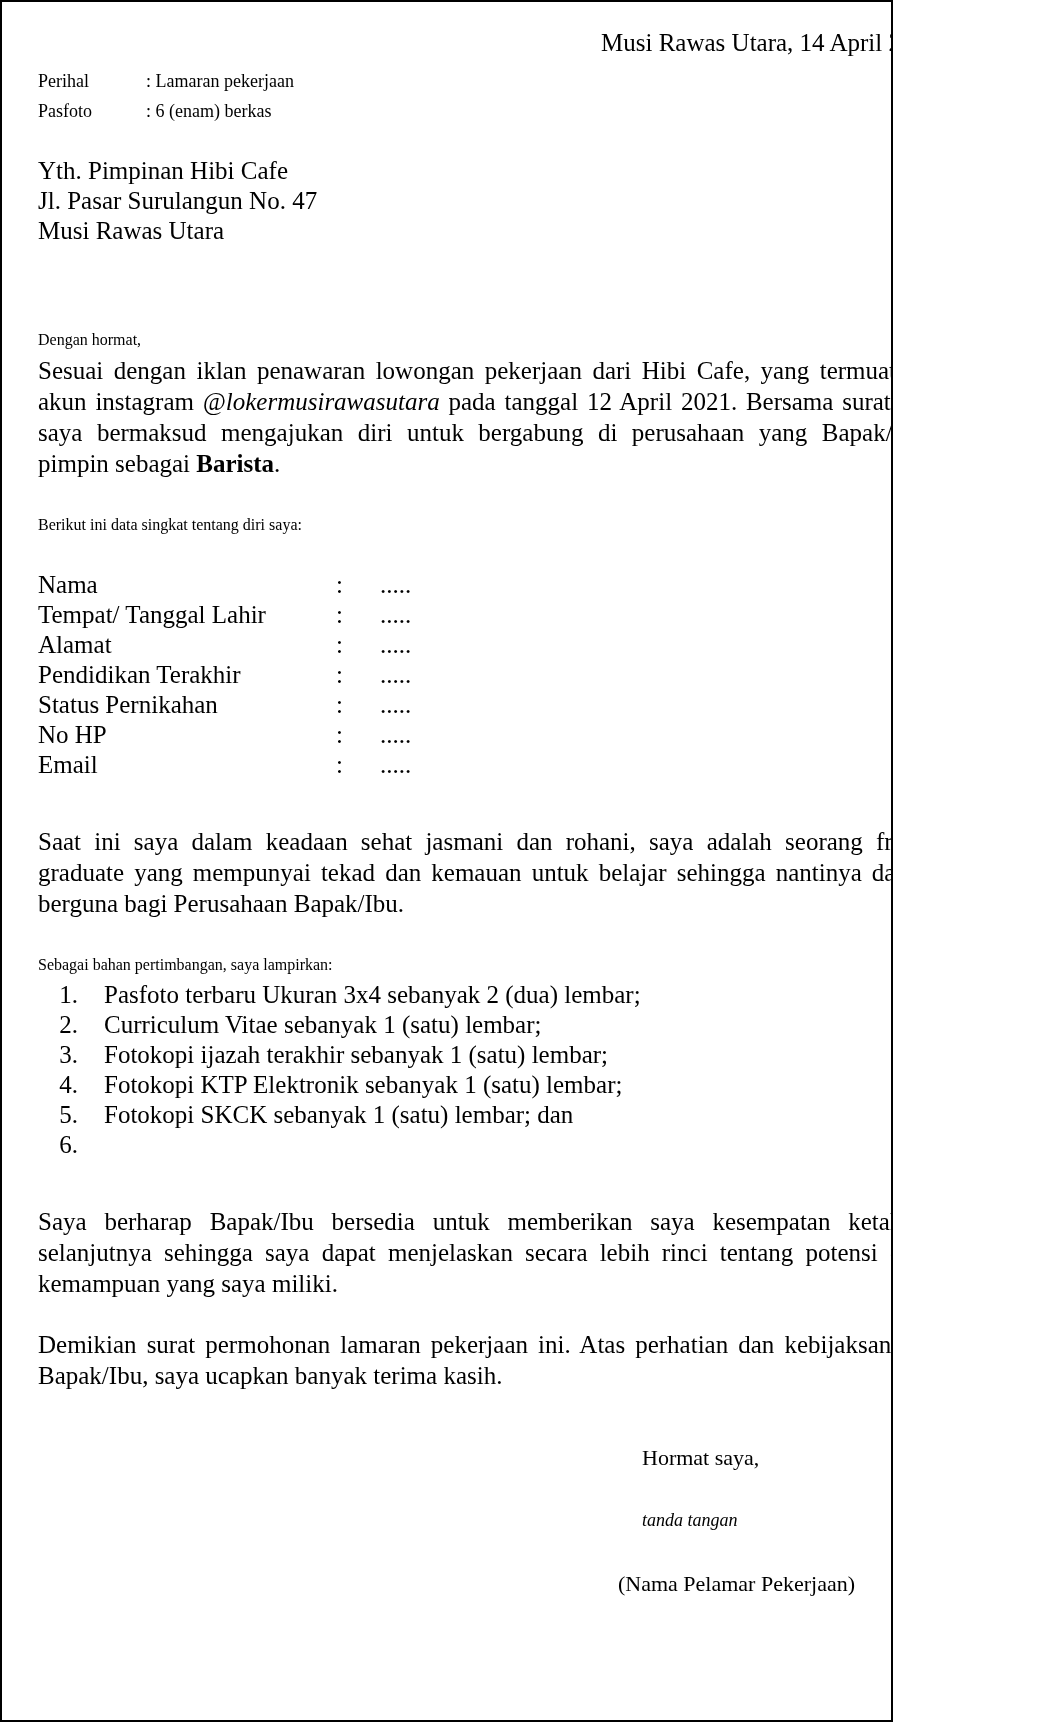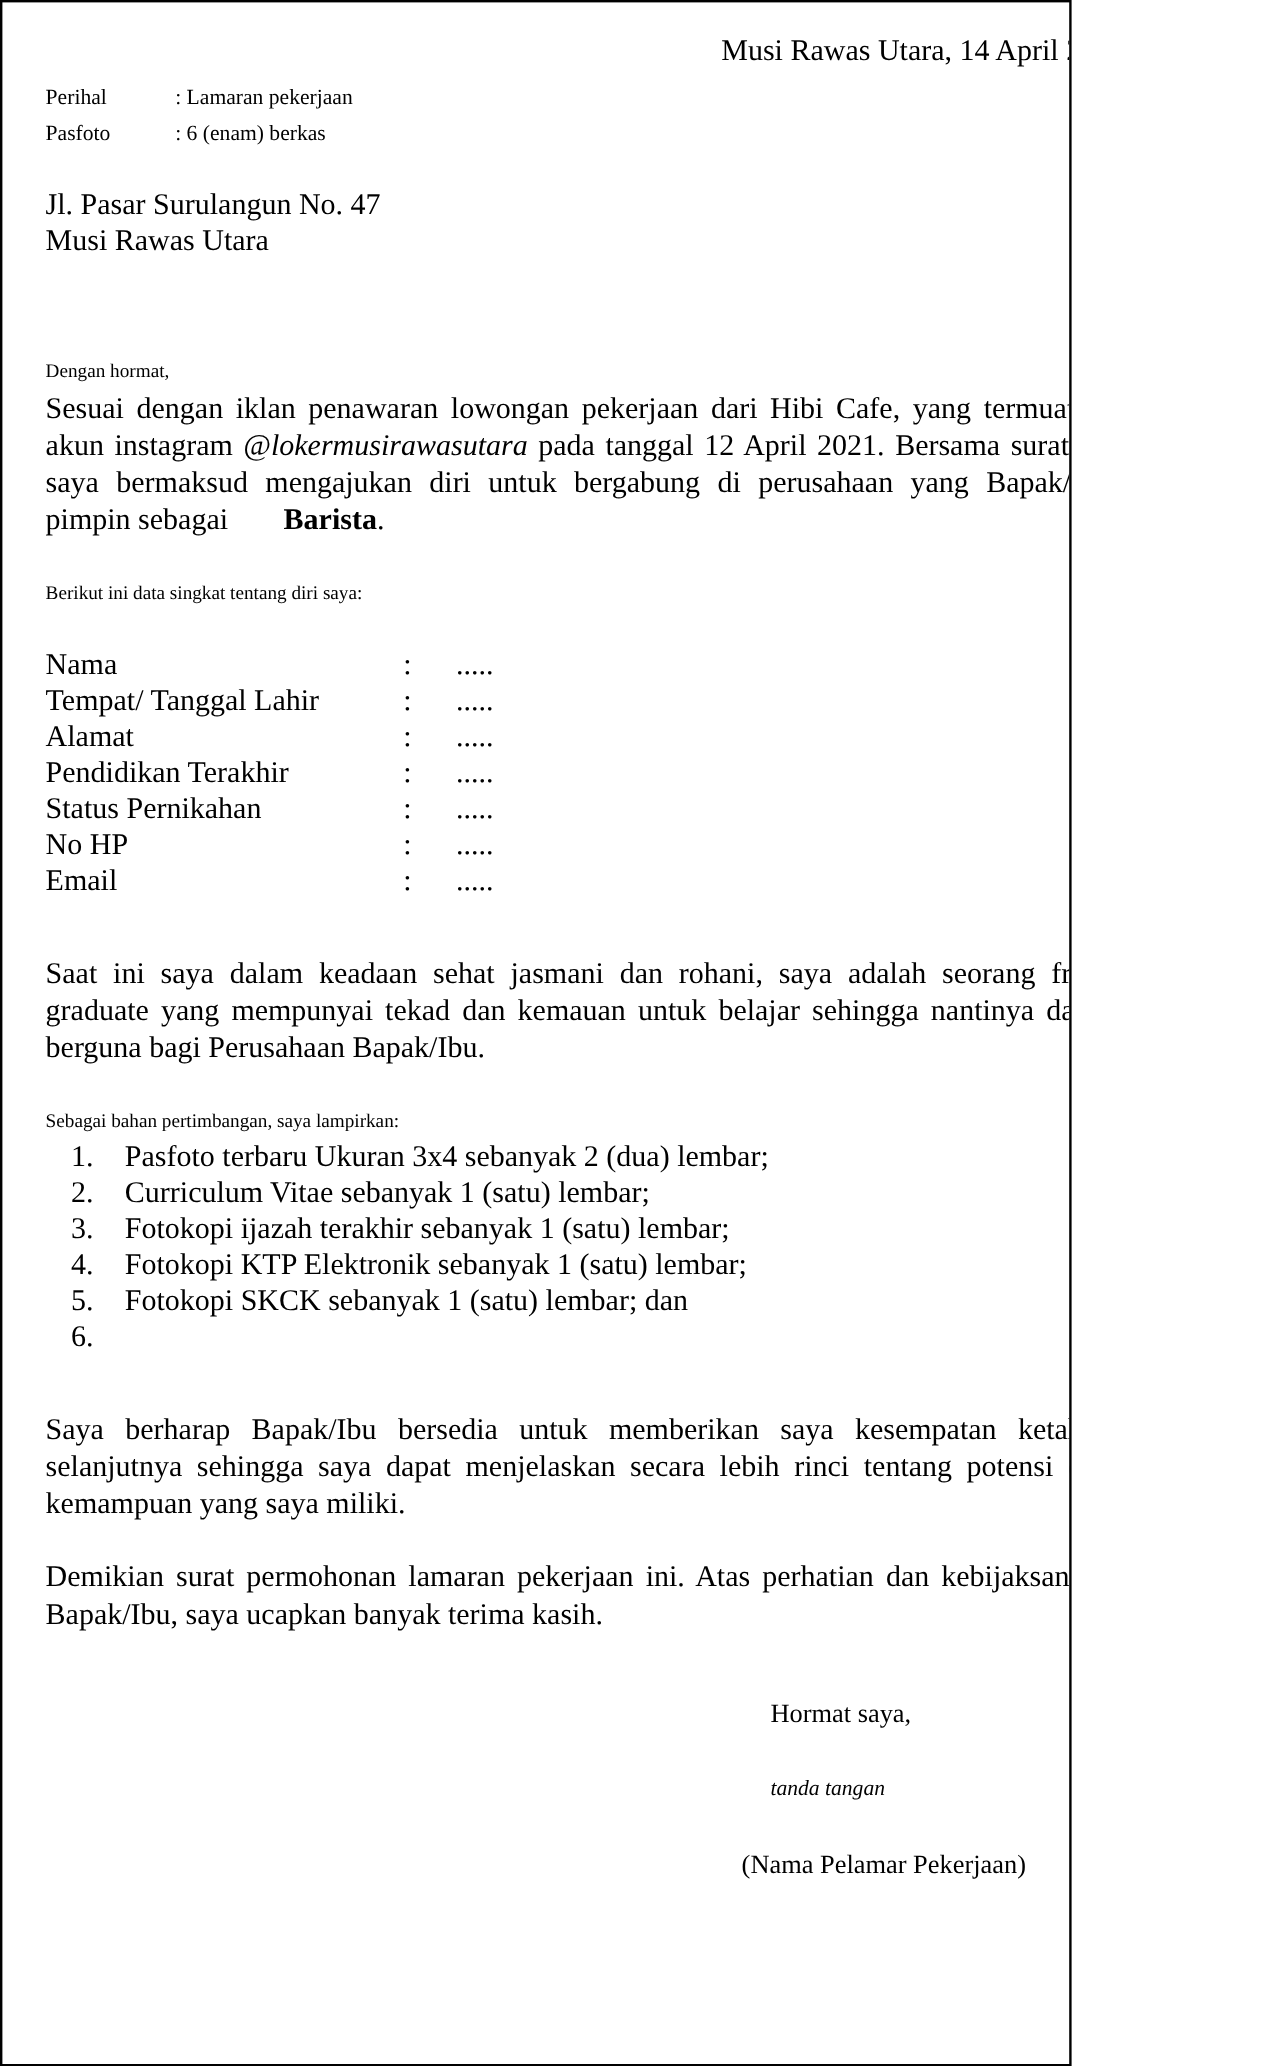--- a/index.html
+++ b/index.html
@@ -62,21 +62,21 @@
     text-justify: inter-word;
     margin: 0;
   }
   .para-left {
     font-size: 16px;
     line-height: 31px;
     text-align: left;
     margin: 0;
   }
   .italic { font-style: italic; }
-  .bold { font-weight: bold; margin-left: 40px; }
+  .bold { font-weight: bold; }
   .fields {
     margin: 0;
     padding: 0;
   }
   .field-row {
     display: flex;
     font-size: 25px;
     line-height: 30px;
     white-space: nowrap;
     gap: 26px;
@@ -147,20 +147,21 @@
       <span class="meta-label">Perihal</span>
       <span class="meta-value">: Lamaran pekerjaan</span>
     </div>
     <div class="meta-row">
       <span class="meta-label">Pasfoto</span>
       <span class="meta-value">: 6 (enam) berkas</span>
     </div>
 
     <div class="spacer-sm"></div>
 
+    <div class="recipient-line">Yth. Pimpinan Hibi Cafe</div>
     <div class="recipient-line">Jl. Pasar Surulangun No. 47</div>
     <div class="recipient-line">Musi Rawas Utara</div>
 
     <div class="spacer-lg"></div>
     <div style="height:18px"></div>
 
     <div class="para-left">Dengan hormat,</div>
 
     <p class="para"><span>Sesuai dengan iklan penawaran lowongan pekerjaan dari Hibi Cafe, yang termuat di akun instagram </span><span class="italic">@lokermusirawasutara</span><span> pada tanggal 12 April 2021. Bersama surat ini saya bermaksud mengajukan diri untuk bergabung di perusahaan yang Bapak/Ibu pimpin sebagai </span><span class="bold">Barista</span><span>.</span></p>
 

